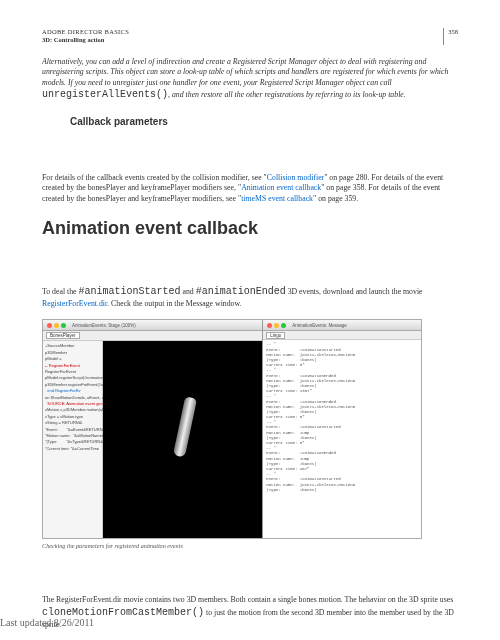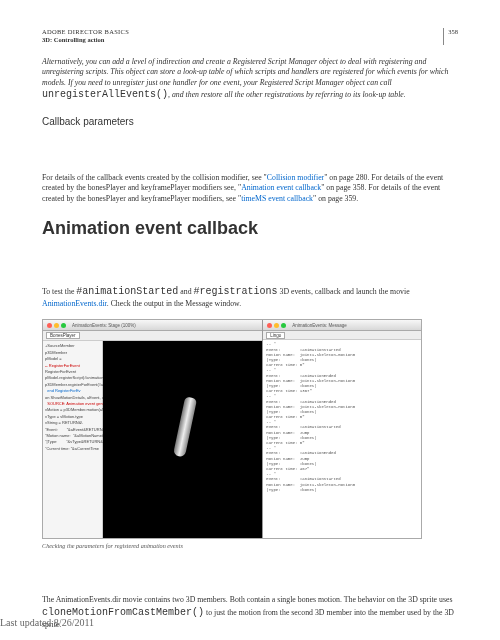--- a/index.html
+++ b/index.html
@@ -4,21 +4,21 @@
   <style>
     * { margin: 0; padding: 0; box-sizing: border-box; }
     body { font-family: 'Minion Pro', Georgia, serif; background: #fff; width: 500px; height: 640px; padding: 28px 42px 14px 42px; font-size: 8.2px; color: #333; position: relative; }
     .header { display: flex; justify-content: space-between; border-bottom: none; margin-bottom: 12px; }
     .header-left { font-size: 6.5px; line-height: 1.3; }
     .header-title { letter-spacing: 0.3px; }
     .header-sub { font-weight: bold; }
     .header-right { font-size: 6.5px; border-left: 1px solid #888; padding-left: 4px; }
     .intro { font-style: italic; font-size: 7.8px; line-height: 1.35; margin-bottom: 14px; }
     .code-inline { font-family: 'Courier New', monospace; font-style: normal; font-size: 10px; }
-    .h3 { font-family: 'Myriad Pro', Arial, sans-serif; font-weight: normal; font-size: 10px; margin-bottom: 3px; }
+    .h3 { font-family: 'Myriad Pro', Arial, sans-serif; font-weight: bold; font-size: 10px; margin-bottom: 3px; margin-left: 28px; }
     .body-text { font-size: 7.8px; line-height: 1.35; margin-bottom: 10px; margin-top: 46px; }
     .link { color: #0066cc; }
     .h1 { font-family: 'Myriad Pro', Arial, sans-serif; font-weight: bold; font-size: 18px; margin: 14px 0 10px 0; color: #333; }
     .screenshot-wrap { margin: 6px 0 2px 0; }
     .screenshot { width: 380px; height: 220px; background: #e8e8e8; border: 1px solid #aaa; position: relative; display: flex; overflow: hidden; font-family: 'Lucida Grande', Arial, sans-serif; font-size: 5px; }
     .stage-panel { width: 58%; background: #efefef; display: flex; flex-direction: column; }
     .mac-titlebar { height: 11px; background: linear-gradient(#f7f7f7,#d8d8d8); display: flex; align-items: center; padding: 0 4px; gap: 2px; border-bottom: 1px solid #aaa; font-size: 5px; }
     .dot { width: 5px; height: 5px; border-radius: 50%; }
     .dot.r { background: #ff5f56; } .dot.y { background: #ffbd2e; } .dot.g { background: #27c93f; }
     .titlebar-text { margin-left: 4px; color: #555; font-size: 4.5px; }
@@ -55,21 +55,21 @@
 </p>
 
 <div class="h3">Callback parameters</div>
 <p class="body-text">
   <span>For details of the callback events created by the collision modifier, see "</span><span class="link">Collision modifier</span><span>" on page 280. For details of the event created by the bonesPlayer and keyframePlayer modifiers see, "</span><span class="link">Animation event callback</span><span>" on page 358. For details of the event created by the bonesPlayer and keyframePlayer modifiers, see "</span><span class="link">timeMS event callback</span><span>" on page 359.</span>
 </p>
 
 <div class="h1">Animation event callback</div>
 
 <p class="body-text">
-  <span>To test the </span><span class="code-inline">#animationStarted</span><span> and </span><span class="code-inline">#registrations</span><span> 3D events, callback and launch the movie </span><span class="link">AnimationEvents.dir</span><span>. Check the output in the Message window.</span>
+  <span>To deal the </span><span class="code-inline">#animationStarted</span><span> and </span><span class="code-inline">#animationEnded</span><span> 3D events, download and launch the movie </span><span class="link">RegisterForEvent.dir</span><span>. Check the output in the Message window.</span>
 </p>
 
 <div class="screenshot-wrap">
   <div class="screenshot">
     <div class="stage-panel">
       <div class="mac-titlebar">
         <span class="dot r"></span>
         <span class="dot y"></span>
         <span class="dot g"></span>
         <span class="titlebar-text">AnimationEvents: Stage (100%)</span>
@@ -140,16 +140,16 @@
 <span class="msg-sep">-- "</span>
 <span class="msg-k">Event:        #animationStarted</span>
 <span class="msg-k">Motion name:  joint1-skeleton-Motion0</span>
 <span class="msg-k">|Type:        #bones|</span></div>
     </div>
   </div>
   <div class="caption">Checking the parameters for registered animation events</div>
 </div>
 
 <p class="body-text">
-  <span>The AnimationEvents.dir movie contains two 3D members. Both contain a single bones motion. The behavior on the 3D sprite uses </span><span class="code-inline">cloneMotionFromCastMember()</span><span> to just the motion from the second 3D member into the member used by the 3D sprite.</span>
+  <span>The RegisterForEvent.dir movie contains two 3D members. Both contain a single bones motion. The behavior on the 3D sprite uses </span><span class="code-inline">cloneMotionFromCastMember()</span><span> to just the motion from the second 3D member into the member used by the 3D sprite.</span>
 </p>
 
 <div class="footer">Last updated 8/26/2011</div>
 
 </body></html>

